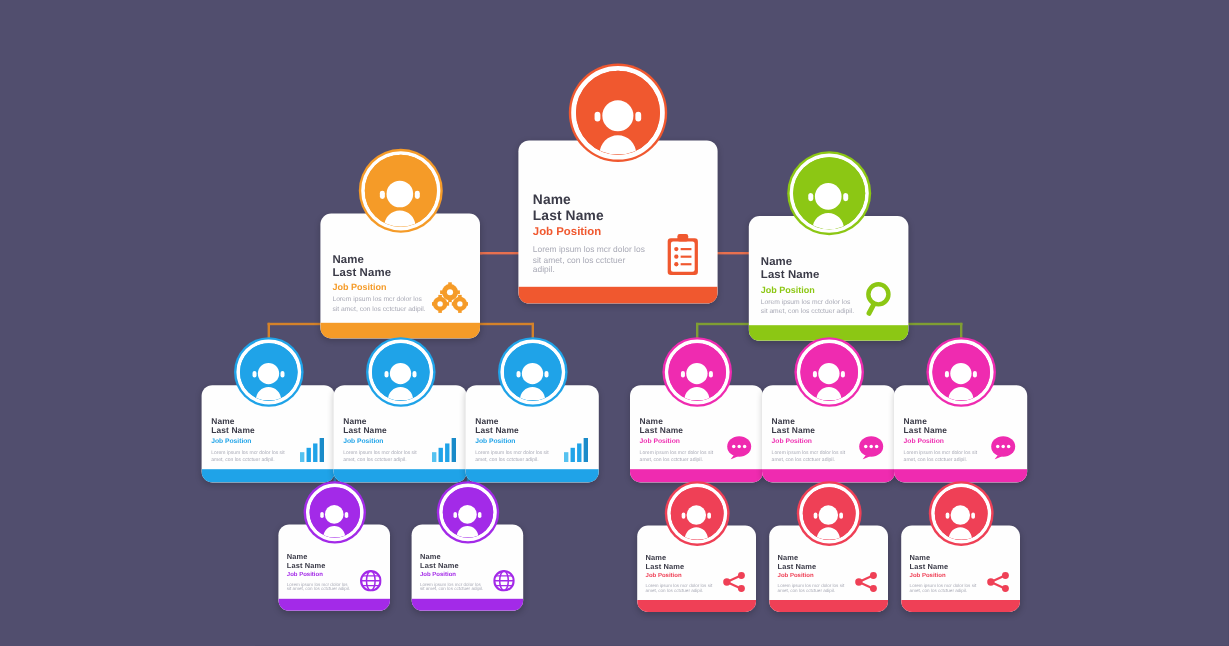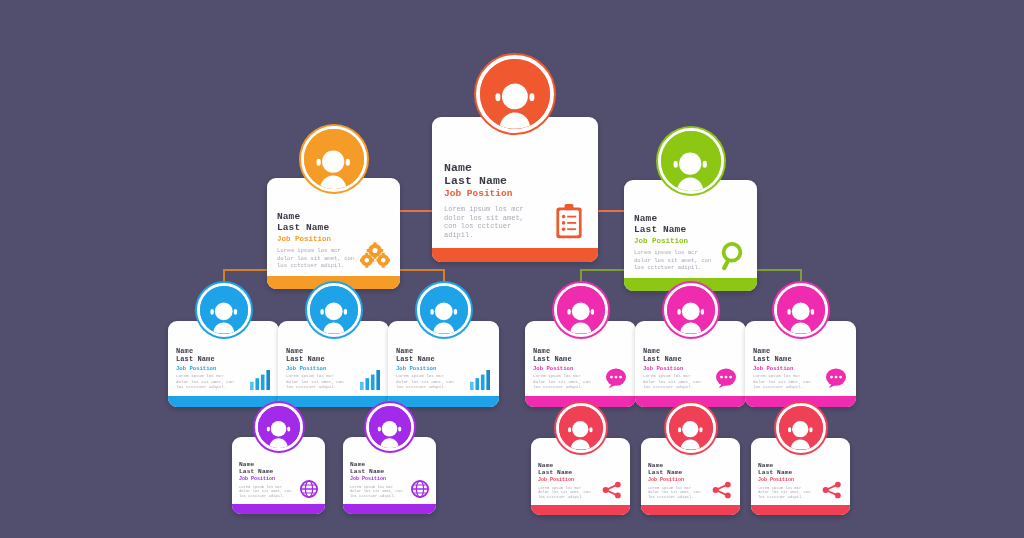--- a/index.html
+++ b/index.html
@@ -41,21 +41,20 @@
   }
   .avatar svg { width:74%; height:74%; display:block; }
 
   .card {
     position:absolute;
     background:#fefefe;
     border-radius:9px;
     overflow:hidden;
     box-shadow:0 2px 5px rgba(0,0,0,.20);
     z-index:2;
-    font-family:Liberation Mono, monospace;
   }
   .card-body { position:relative; }
   .card-foot { width:100%; }
 
   .nm, .lnm { font-weight:bold; color:#3b3b48; line-height:1.14; letter-spacing:.1px; }
   .job { font-weight:bold; line-height:1.3; }
   .lorem { color:#a9aab6; line-height:1.28; }
 
   .card-icon {
     position:absolute;

